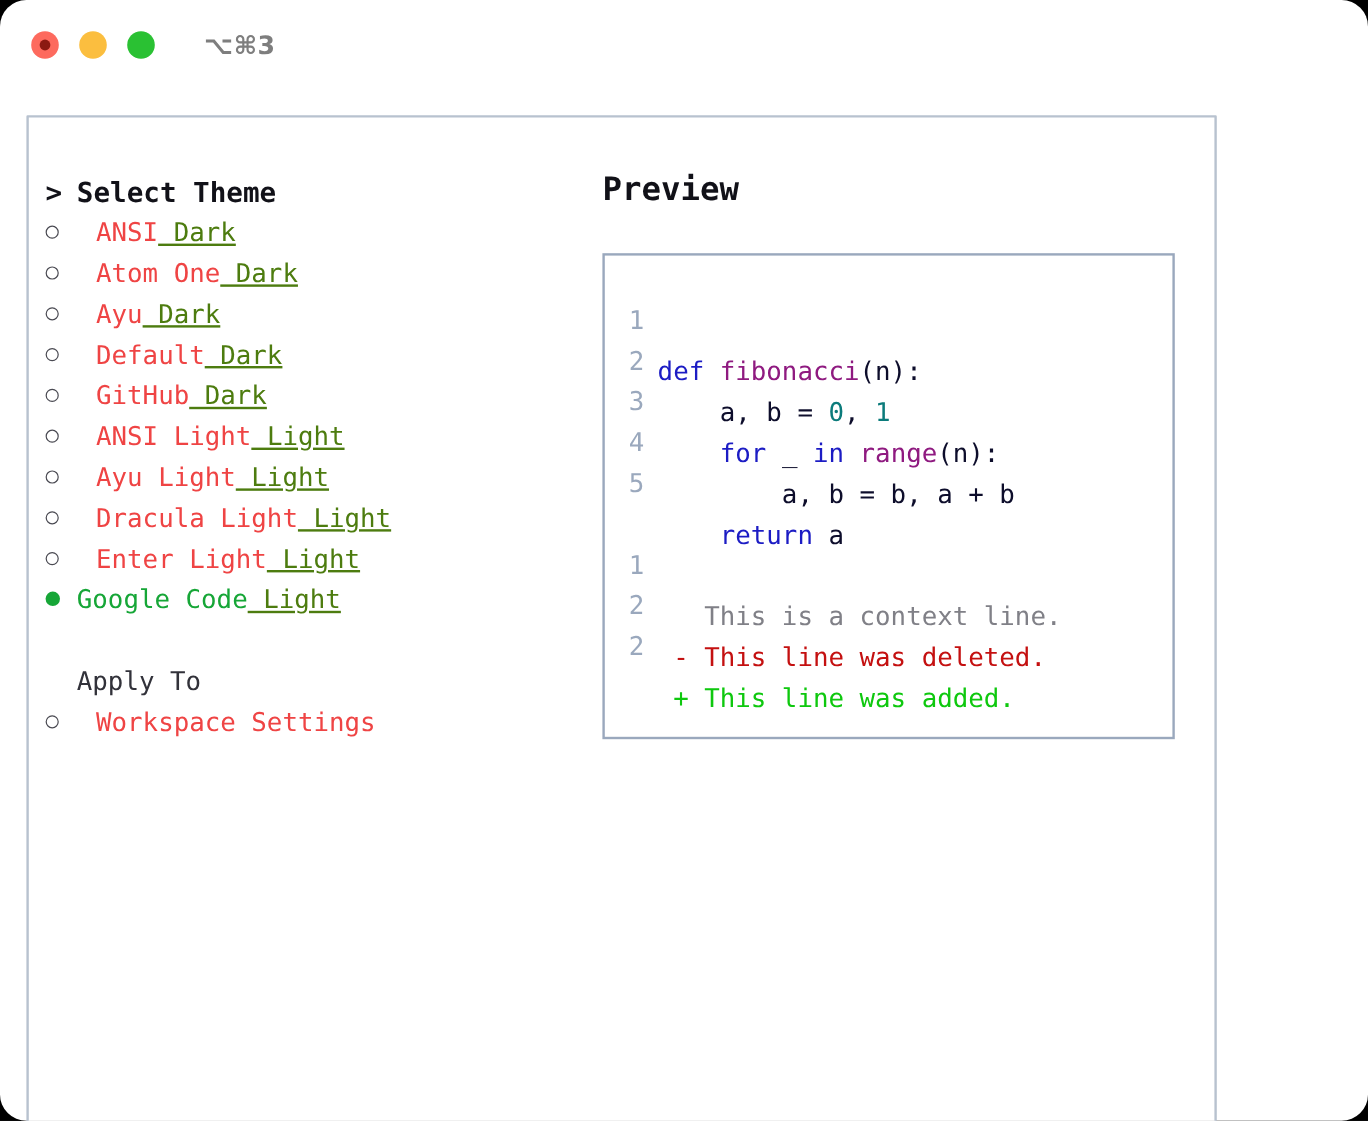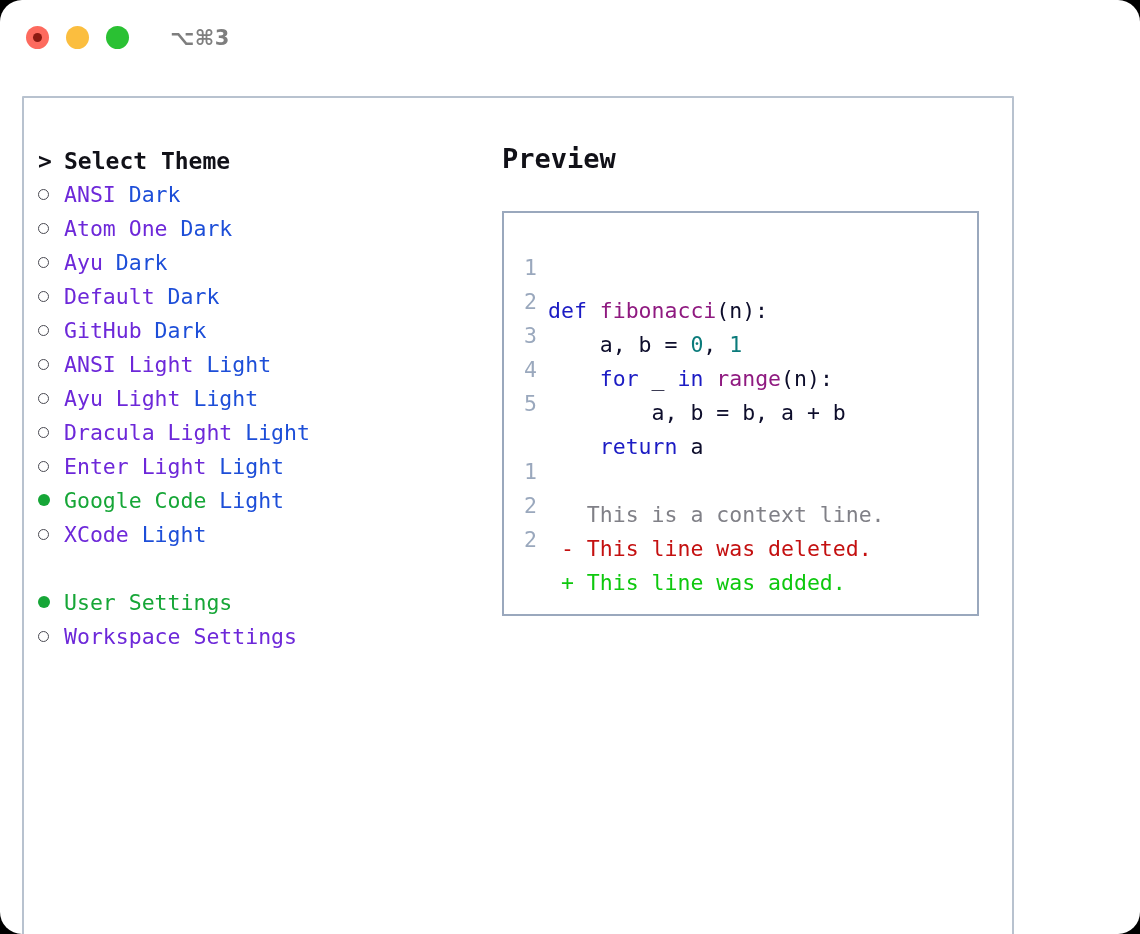--- a/index.html
+++ b/index.html
@@ -134,23 +134,23 @@
     font-weight: 700;
     color: #111118;
     font-size: 23px;
   }
   .header-row .caret {
     display: inline-block;
     width: 26px;
     font-weight: 700;
   }
 
-  .label-main   { color: #6d28d9; }
+  .label-main   { color: #ef4444; margin-left: 16px; }
   .label-sel    { color: #16a637; }
-  .label-dim    { color: #1d4ed8; }
+  .label-dim    { color: #4d7c0f; text-decoration: underline; }
 
   .section-head {
     height: 34px;
     line-height: 34px;
     font-size: 21.5px;
     color: #32323a;
     padding-left: 26px;
   }
 
   .spacer-sm { height: 34px; }
@@ -241,28 +241,27 @@
           <div class="row"><span class="marker"><span class="bullet empty"></span></span><span class="label-main">ANSI</span><span class="label-dim"> Dark</span></div>
           <div class="row"><span class="marker"><span class="bullet empty"></span></span><span class="label-main">Atom One</span><span class="label-dim"> Dark</span></div>
           <div class="row"><span class="marker"><span class="bullet empty"></span></span><span class="label-main">Ayu</span><span class="label-dim"> Dark</span></div>
           <div class="row"><span class="marker"><span class="bullet empty"></span></span><span class="label-main">Default</span><span class="label-dim"> Dark</span></div>
           <div class="row"><span class="marker"><span class="bullet empty"></span></span><span class="label-main">GitHub</span><span class="label-dim"> Dark</span></div>
           <div class="row"><span class="marker"><span class="bullet empty"></span></span><span class="label-main">ANSI Light</span><span class="label-dim"> Light</span></div>
           <div class="row"><span class="marker"><span class="bullet empty"></span></span><span class="label-main">Ayu Light</span><span class="label-dim"> Light</span></div>
           <div class="row"><span class="marker"><span class="bullet empty"></span></span><span class="label-main">Dracula Light</span><span class="label-dim"> Light</span></div>
           <div class="row"><span class="marker"><span class="bullet empty"></span></span><span class="label-main">Enter Light</span><span class="label-dim"> Light</span></div>
           <div class="row"><span class="marker"><span class="bullet filled"></span></span><span class="label-sel">Google Code</span><span class="label-dim"> Light</span></div>
-          <div class="row"><span class="marker"><span class="bullet empty"></span></span><span class="label-main">XCode</span><span class="label-dim"> Light</span></div>
         </div>
 
       <div class="spacer-sm"></div>
 
+      <div class="section-head">Apply To</div>
 
       <div id="apply-list">
-          <div class="row"><span class="marker"><span class="bullet filled"></span></span><span class="label-sel">User Settings</span></div>
           <div class="row"><span class="marker"><span class="bullet empty"></span></span><span class="label-main">Workspace Settings</span></div>
         </div>
 
       <div class="spacer-md"></div>
 
     </div>
 
     <div class="right-col">
       <div class="preview-title">Preview</div>
 

